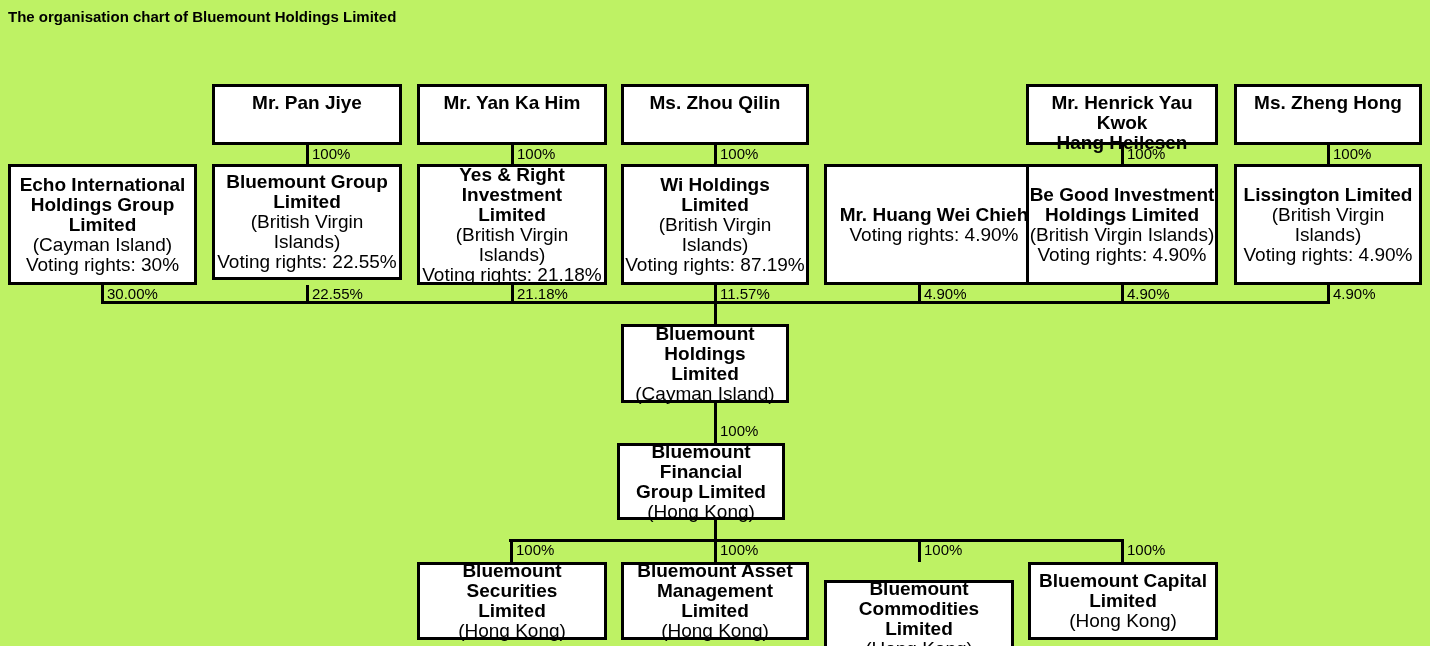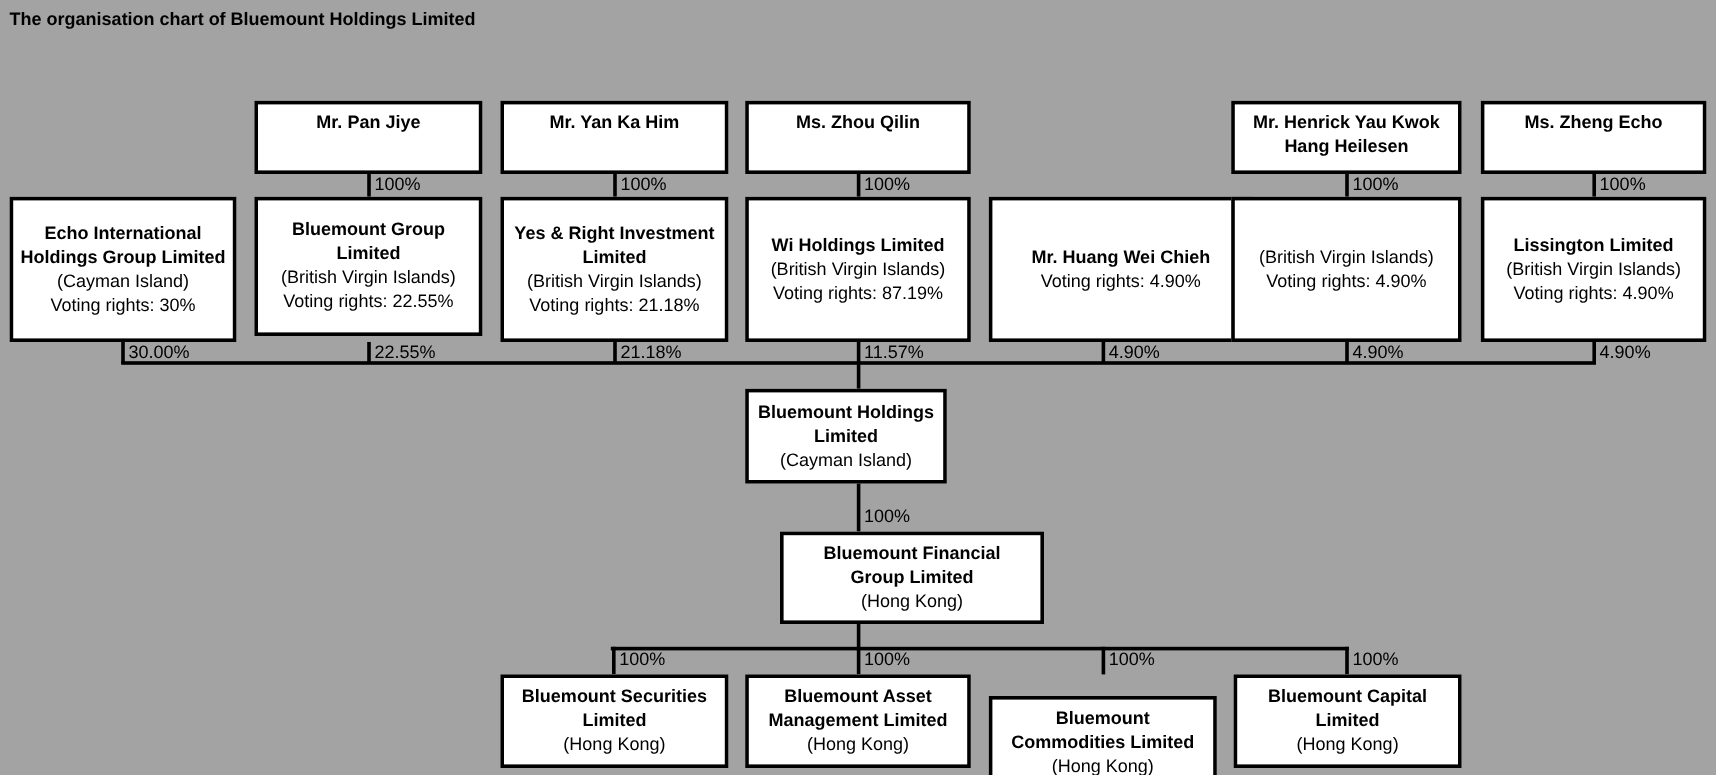--- a/index.html
+++ b/index.html
@@ -1,21 +1,21 @@
 <!DOCTYPE html>
 <html><head>
 <meta charset="utf-8">
 <style>
   * { margin:0; padding:0; box-sizing:border-box; }
   html,body { background:#ffffff; }
   body { font-family:"Liberation Sans", sans-serif; color:#000; }
-  .chart { position:relative; width:1430px; height:646px; background:#a3a3a3; overflow:hidden; }
+  .chart { position:relative; width:1430px; height:646px; background:#bef264; overflow:hidden; }
   .title { position:absolute; left:8px; top:8px; font-size:15px; font-weight:bold; }
   .box { position:absolute; border:3px solid #000; background:#fff; text-align:center;
-         font-size:15px; line-height:20px; }
+         font-size:19px; line-height:20px; }
   .box div { white-space:pre-line; }
   .box .name { font-weight:bold; }
   .owner { padding-top:6px; }
   .vcenter { display:flex; flex-direction:column; justify-content:center; }
   .vline { position:absolute; width:3px; background:#000; }
   .hline { position:absolute; height:3px; background:#000; }
   .pct { position:absolute; font-size:15px; line-height:16px; white-space:nowrap; }
 </style>
 </head>
 <body>
@@ -31,21 +31,21 @@
     <div class="name">Mr. Yan Ka Him</div>
   </div>
   <div class="box owner" style="left:1026px;top:84px;width:192px;height:61px">
     <div class="name">Mr. Henrick Yau Kwok
 Hang Heilesen</div>
   </div>
   <div class="box owner" style="left:621px;top:84px;width:188px;height:61px">
     <div class="name">Ms. Zhou Qilin</div>
   </div>
   <div class="box owner" style="left:1234px;top:84px;width:188px;height:61px">
-    <div class="name">Ms. Zheng Echo</div>
+    <div class="name">Ms. Zheng Hong</div>
   </div>
 
   <div class="vline" style="left:306px;top:145px;height:19px"></div>
   <div class="vline" style="left:511px;top:145px;height:19px"></div>
   <div class="vline" style="left:714px;top:145px;height:19px"></div>
   <div class="vline" style="left:1121px;top:145px;height:19px"></div>
   <div class="vline" style="left:1327px;top:145px;height:19px"></div>
   <span class="pct" style="left:312px;top:146px">100%</span>
   <span class="pct" style="left:517px;top:146px">100%</span>
   <span class="pct" style="left:720px;top:146px">100%</span>
@@ -73,20 +73,22 @@
   <div class="box vcenter" style="left:621px;top:164px;width:188px;height:121px">
     <div class="name">Wi Holdings Limited</div>
     <div>(British Virgin Islands)</div>
     <div>Voting rights: 87.19%</div>
   </div>
   <div class="box vcenter" style="left:824px;top:164px;width:220px;height:121px">
     <div class="name">Mr. Huang Wei Chieh</div>
     <div>Voting rights: 4.90%</div>
   </div>
   <div class="box vcenter" style="left:1026px;top:164px;width:192px;height:121px">
+    <div class="name">Be Good Investment
+Holdings Limited</div>
     <div>(British Virgin Islands)</div>
     <div>Voting rights: 4.90%</div>
   </div>
   <div class="box vcenter" style="left:1234px;top:164px;width:188px;height:121px">
     <div class="name">Lissington Limited</div>
     <div>(British Virgin Islands)</div>
     <div>Voting rights: 4.90%</div>
   </div>
 
   <div class="vline" style="left:101px;top:285px;height:18px"></div>
@@ -107,21 +109,21 @@
 
   <div class="box vcenter" style="left:621px;top:324px;width:168px;height:79px">
     <div class="name">Bluemount Holdings
 Limited</div>
     <div>(Cayman Island)</div>
   </div>
 
   <div class="vline" style="left:714px;top:403px;height:40px"></div>
   <span class="pct" style="left:720px;top:423px">100%</span>
 
-  <div class="box vcenter" style="left:650px;top:443px;width:220px;height:77px">
+  <div class="box vcenter" style="left:617px;top:443px;width:168px;height:77px">
     <div class="name">Bluemount Financial
 Group Limited</div>
     <div>(Hong Kong)</div>
   </div>
 
   <div class="vline" style="left:714px;top:520px;height:42px"></div>
   <div class="hline" style="left:509px;top:539px;width:615px"></div>
   <div class="vline" style="left:510px;top:539px;height:23px"></div>
   <div class="vline" style="left:918px;top:539px;height:23px"></div>
   <div class="vline" style="left:1121px;top:539px;height:23px"></div>

